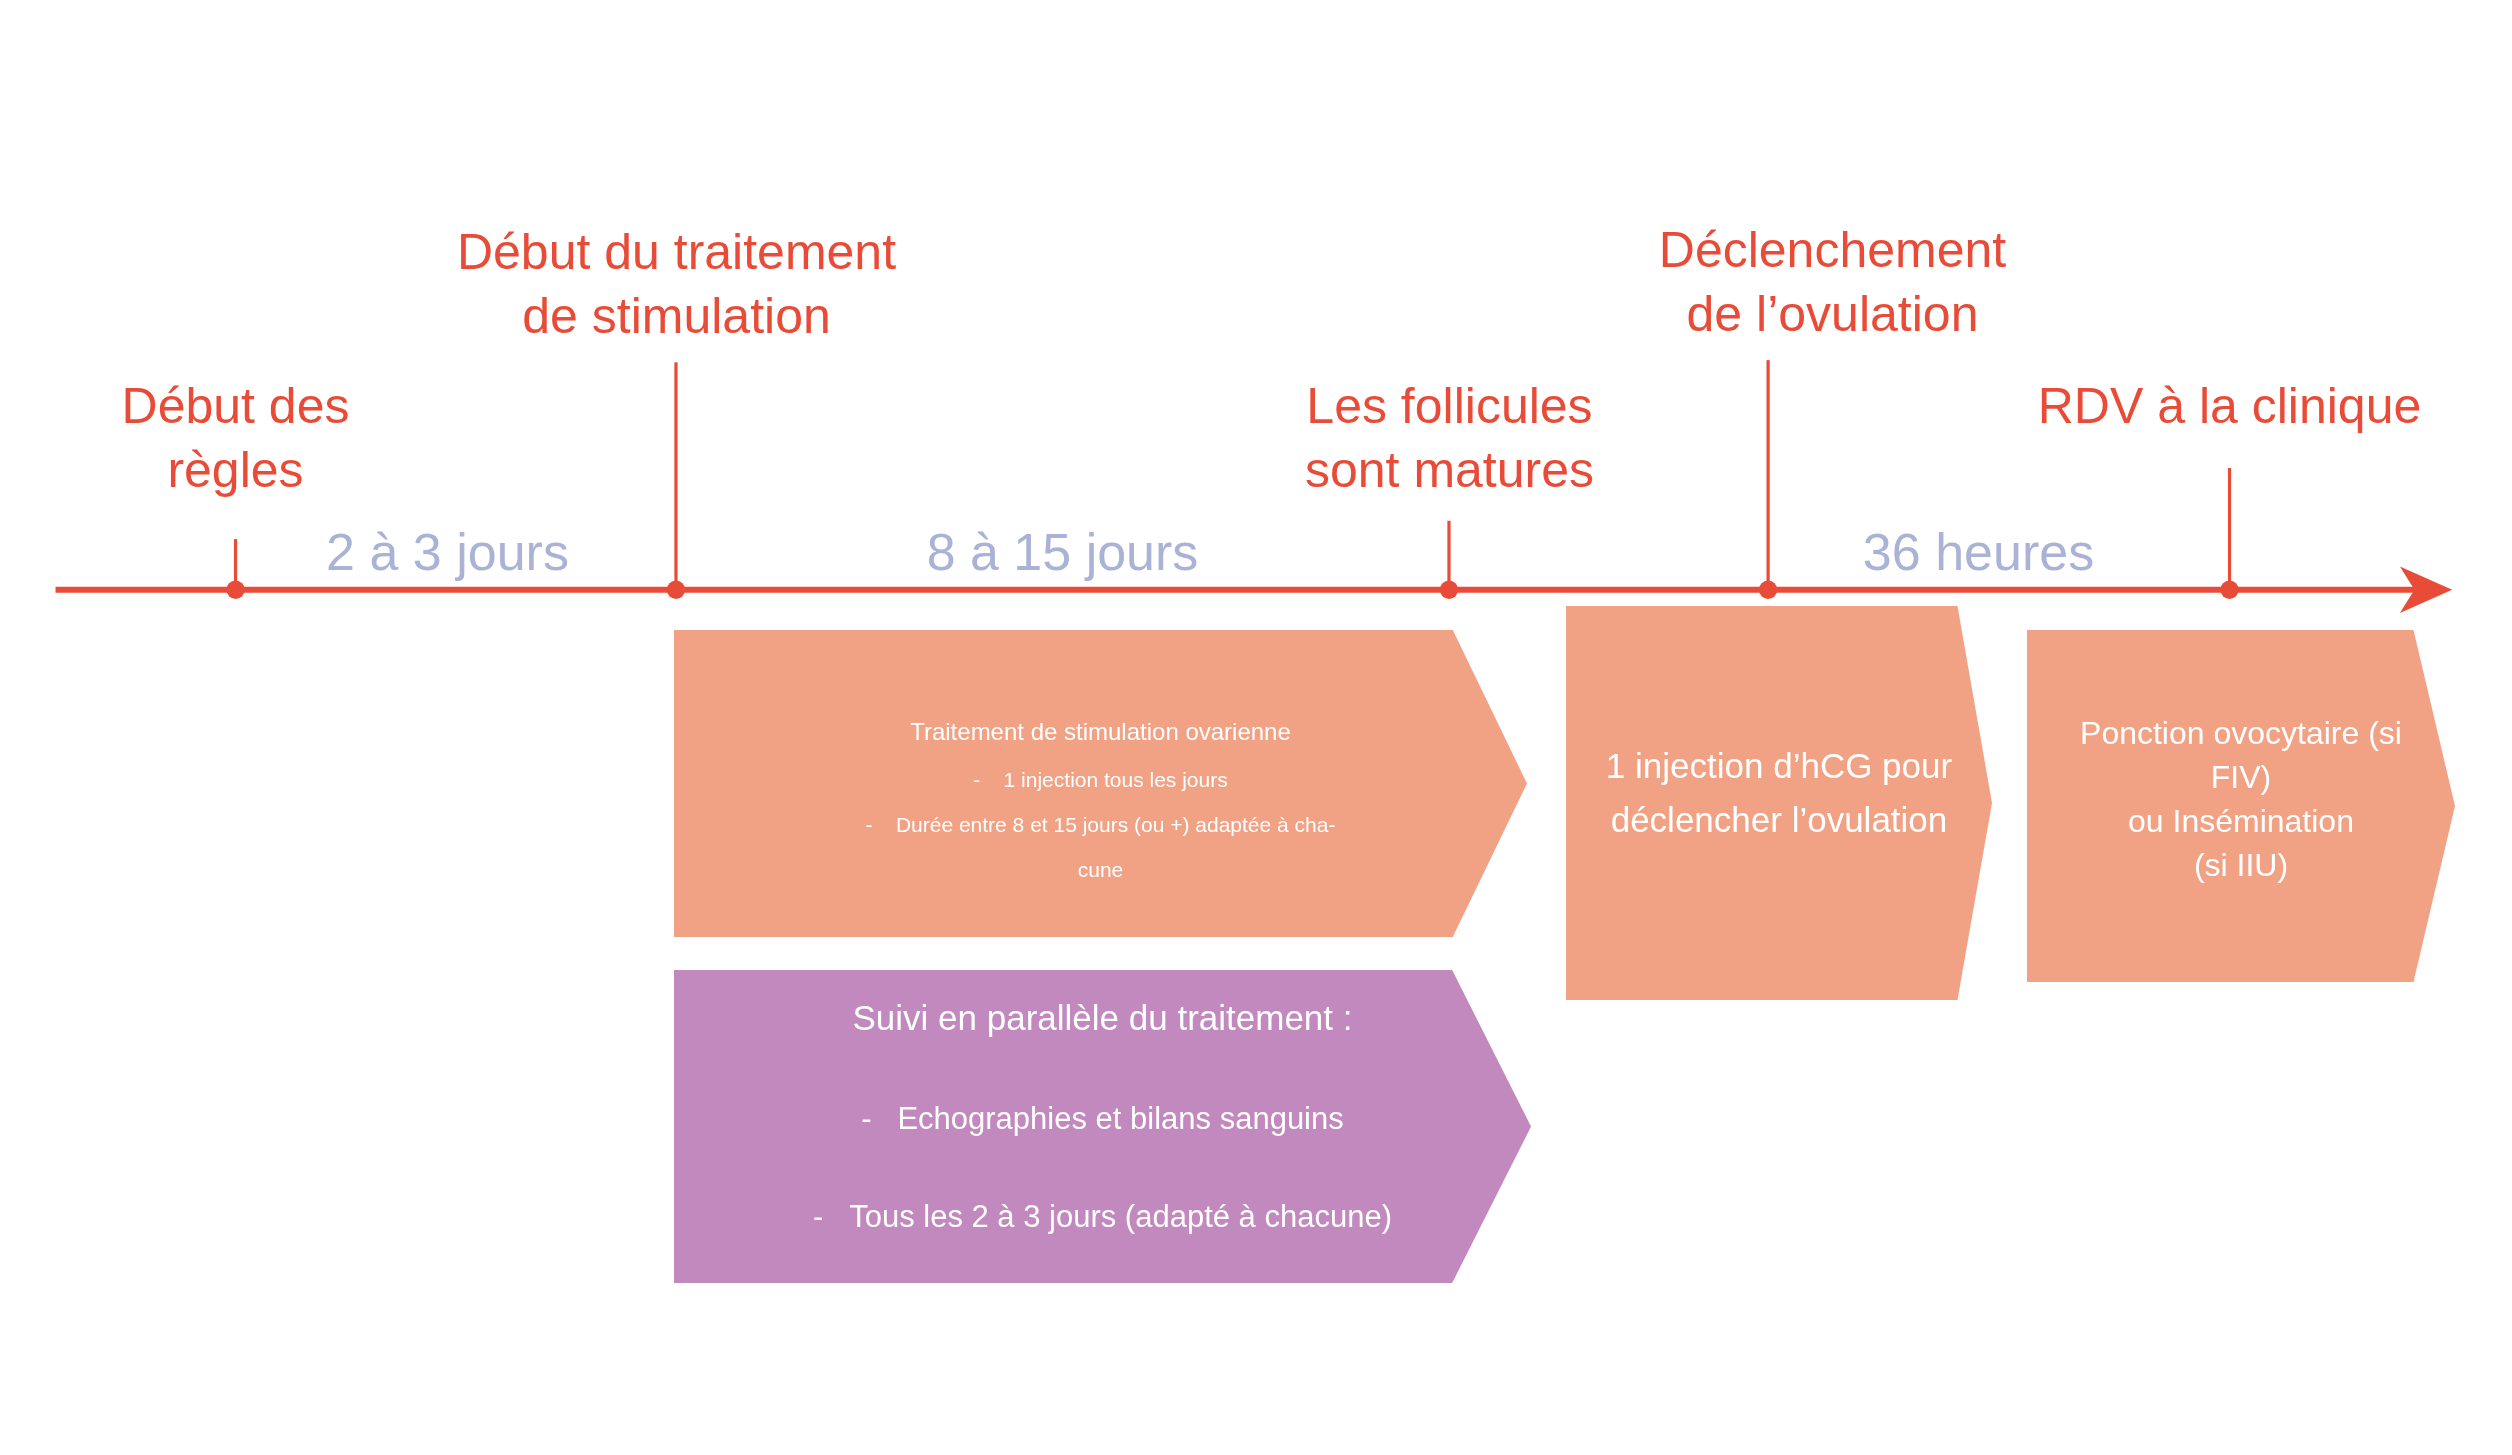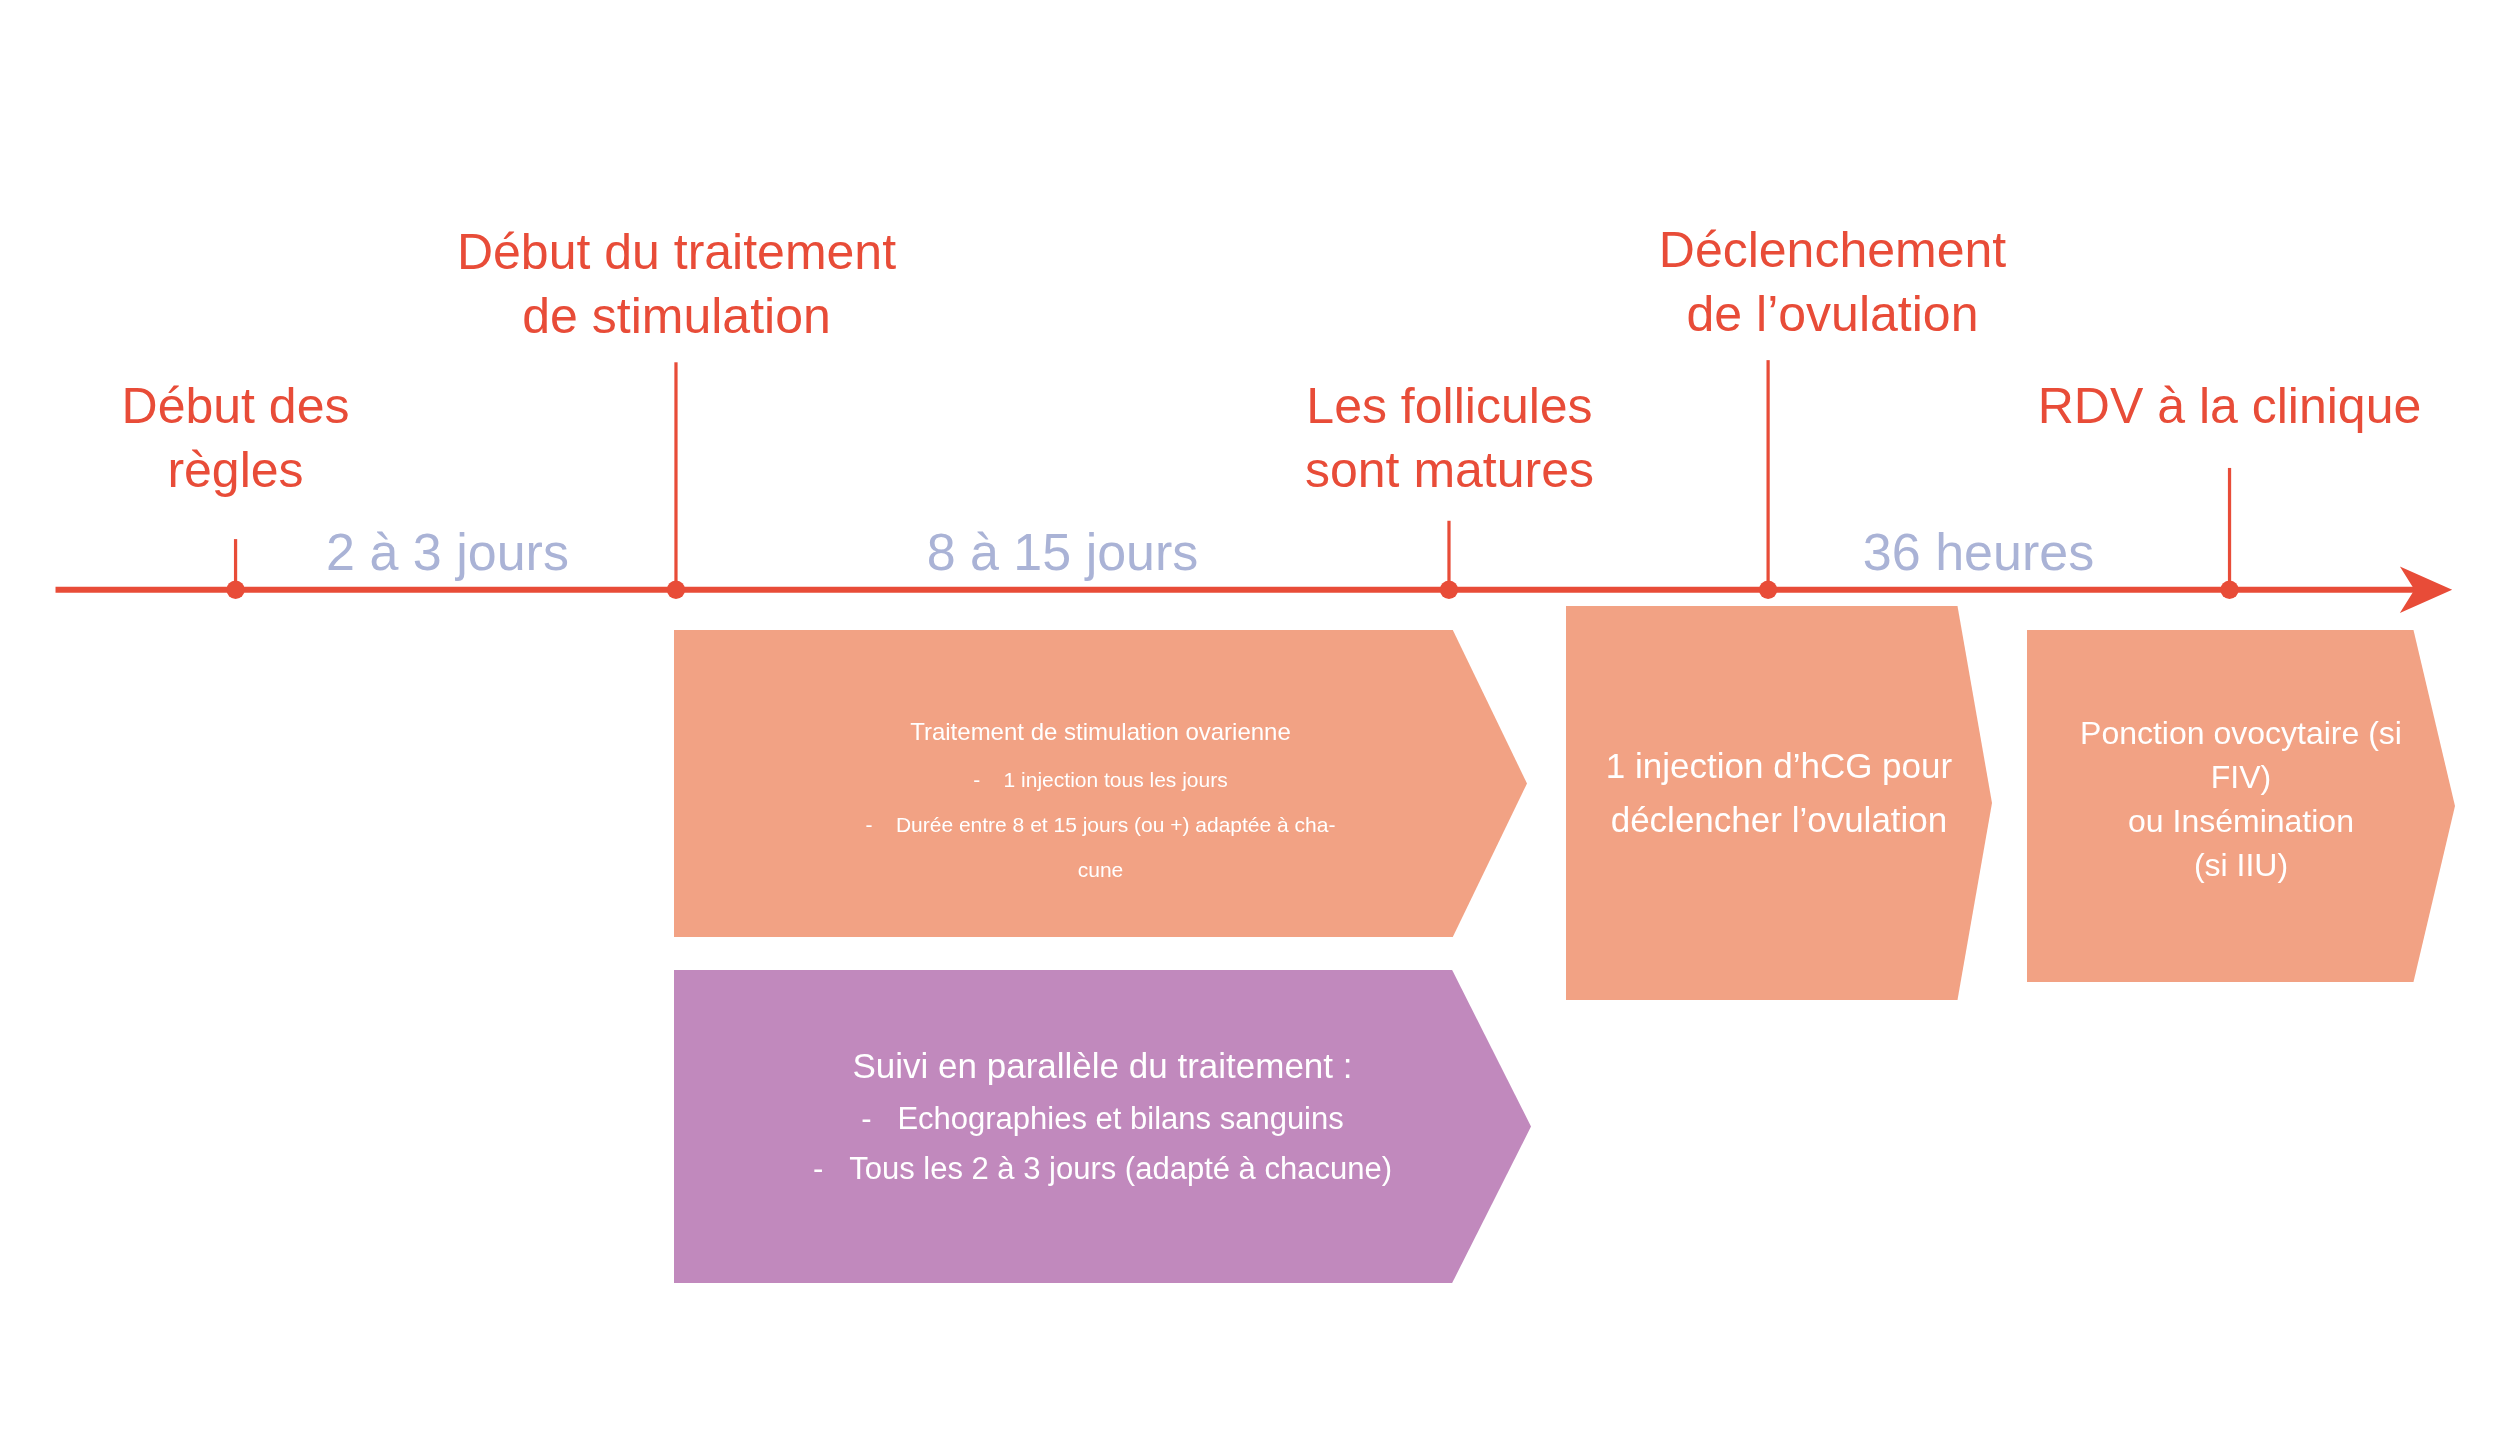--- a/index.html
+++ b/index.html
@@ -44,21 +44,21 @@
     display: flex;
     flex-direction: column;
     justify-content: center;
     align-items: center;
     text-align: center;
     color: #ffffff;
     box-sizing: border-box;
   }
   .arrow-box .bline { white-space: nowrap; }
   .box-salmon { background: var(--salmon, #f2a284); }
-  .box-purple { background: var(--purple, #c189bd); }
+  .box-purple { background: var(--purple, #c189bd); gap: 48px; }
 
   .box-1 {
     left: 674px; top: 630px; width: 853px; height: 307px;
     clip-path: polygon(0 0, 91.3% 0, 100% 50%, 91.3% 100%, 0 100%);
   }
   .box-1 .title { font-size: 24px; line-height: 50px; margin-top: 32px; }
   .box-1 .body  { font-size: 21px; line-height: 45px; }
 
   .box-2 {
     left: 1566px; top: 606px; width: 426px; height: 394px;

